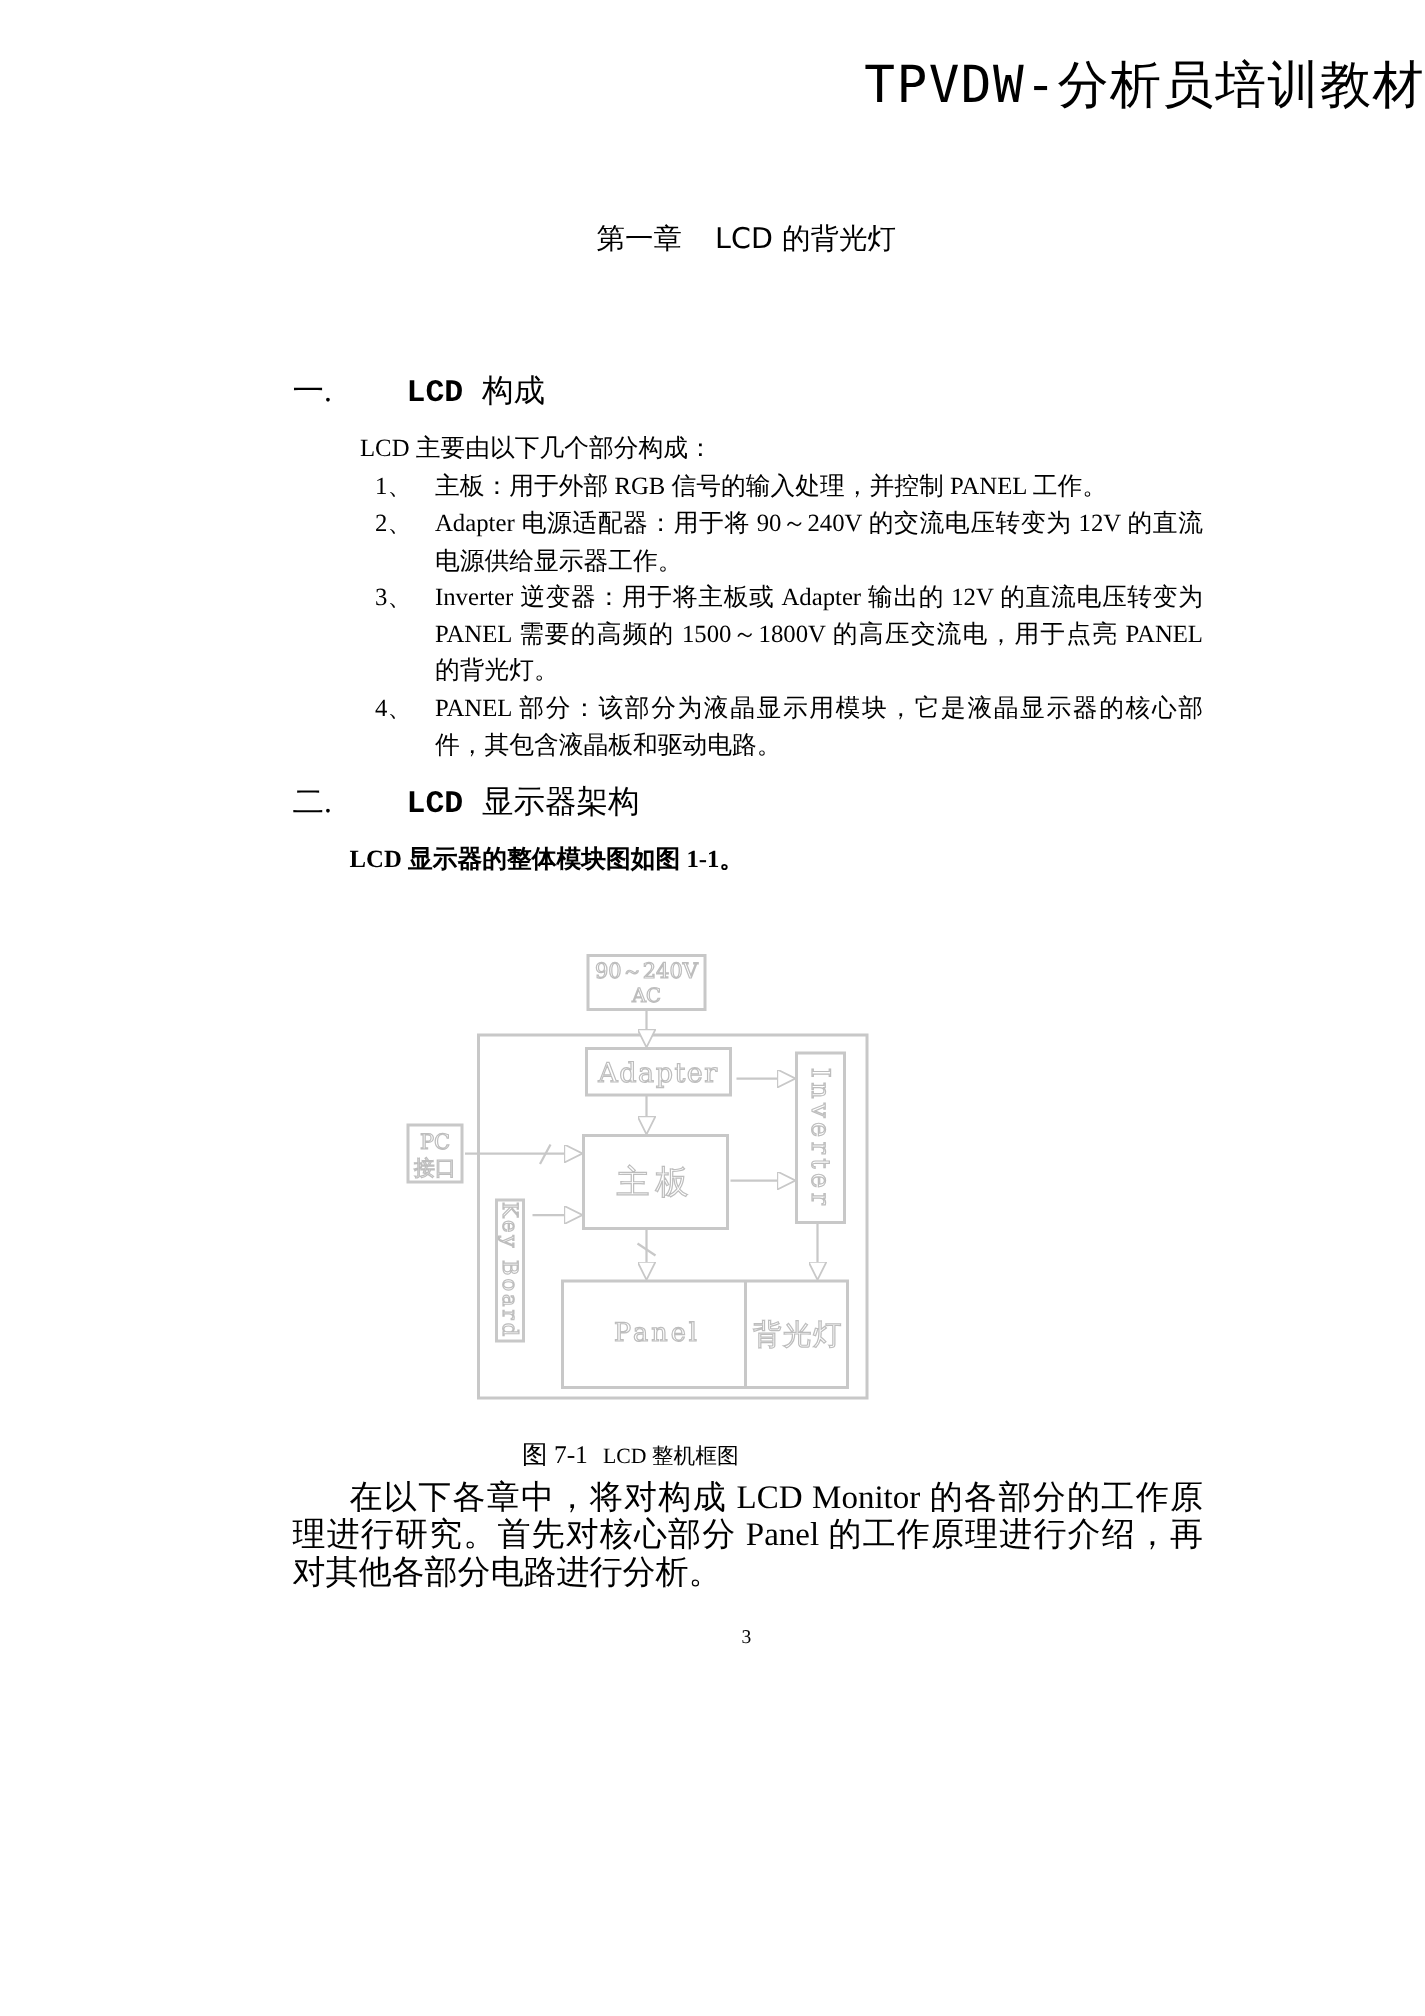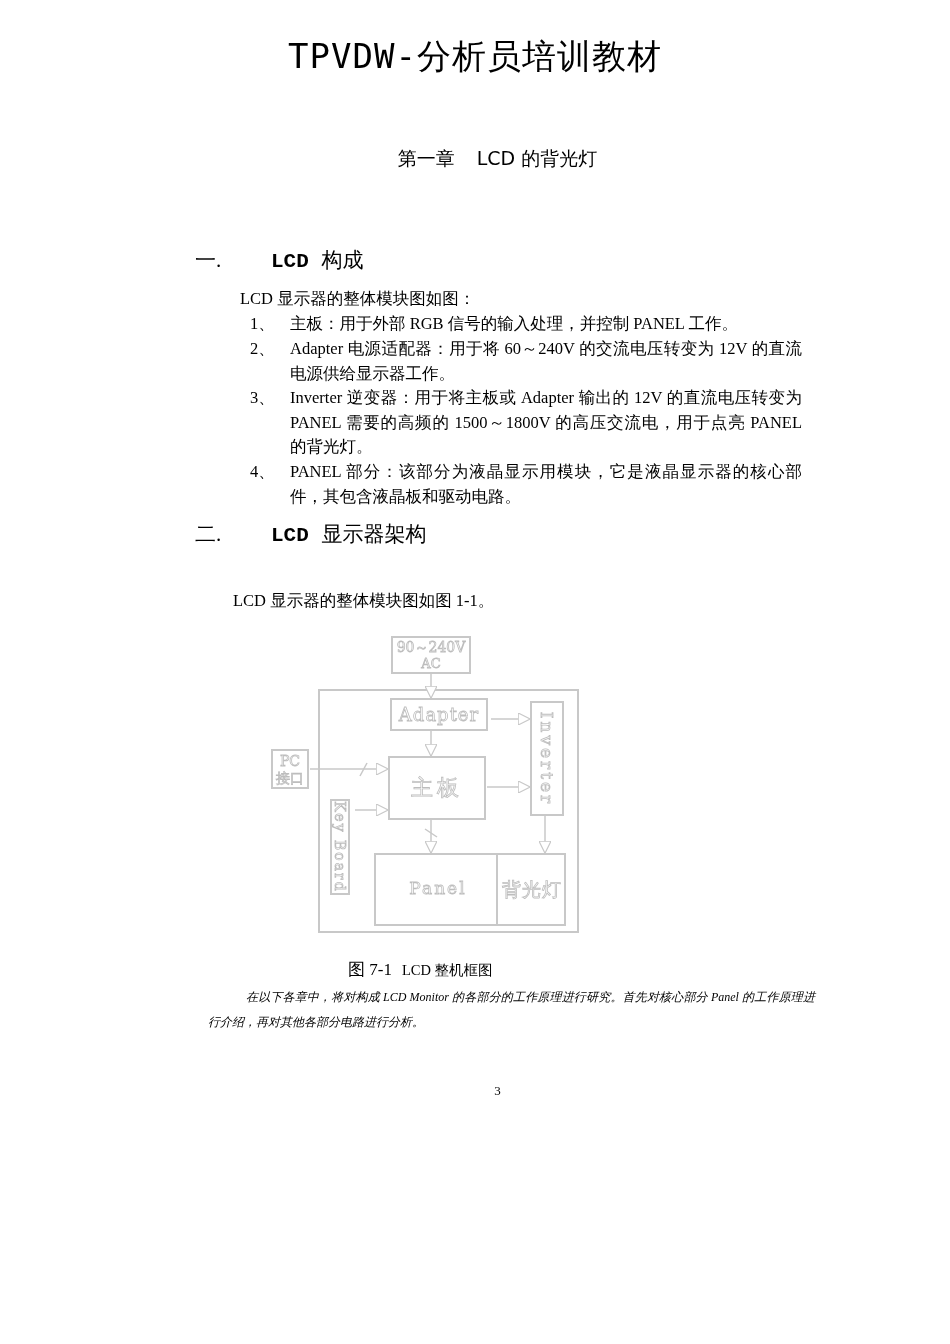--- a/index.html
+++ b/index.html
@@ -1,74 +1,74 @@
 <!DOCTYPE html>
 <html><head>
 <meta charset="utf-8">
 <style>
   html, body { margin: 0; padding: 0; background: #ffffff; }
   body { width: 950px; height: 1344px; position: relative; overflow: hidden; color: #000; }
   .abs { position: absolute; }
-  .doc-title { left: 0; width: 950px; top: 34px; text-align: center; font-family: "DejaVu Sans Mono", "Liberation Mono", monospace; font-size: 34px; letter-spacing: 1px; }
+  .doc-title { left: 0; width: 950px; top: 34px; text-align: right; font-family: "DejaVu Sans Mono", "Liberation Mono", monospace; font-size: 34px; letter-spacing: 1px; }
   .chapter { left: 0; width: 995px; top: 146px; text-align: center; font-family: "DejaVu Sans", sans-serif; font-size: 19px; }
   .chapter .gap { display: inline-block; width: 22px; }
   .serif { font-family: "Liberation Serif", "DejaVu Serif", serif; }
   .sec-h { font-size: 21px; }
   .sec-h .num { position: absolute; left: 0; }
   .sec-h .lbl { position: absolute; left: 76px; white-space: nowrap; font-family: Liberation Mono, monospace; }
   .sec-h b { font-weight: bold; }
   .body-t { font-size: 16.5px; line-height: 24.5px; white-space: nowrap; }
   .item { position: absolute; left: 250px; width: 552px; font-size: 16.5px; line-height: 24.5px; }
   .item .n { position: absolute; left: 0; top: 0; }
   .item .t { margin-left: 40px; text-align: justify; text-align-last: left; }
   .diagram { left: 265px; top: 632px; width: 330px; height: 310px; }
   .caption { left: 348px; top: 958px; font-size: 17px; white-space: nowrap; }
   .caption .small { font-size: 14.5px; margin-left: 10px; }
-  .para { left: 208px; width: 607px; top: 985px; font-size: 12px; line-height: 25px; text-indent: 38px; text-align: justify; font-style: italic; }
+  .para { left: 195px; width: 607px; top: 985px; font-size: 22px; line-height: 25px; text-indent: 38px; text-align: justify; }
   .pagenum { left: 0; width: 995px; top: 1083px; text-align: center; font-size: 13px; }
 </style>
 </head>
 <body>
 
 <div class="abs doc-title">TPVDW-分析员培训教材</div>
 
 <div class="abs chapter">
   <span>第一章</span><span class="gap"></span><span>LCD 的背光灯</span>
 </div>
 
 <div class="abs serif sec-h" style="left:195px; top:246px; width:600px; height:28px;">
   <span class="num">一.</span>
   <span class="lbl"><b>LCD</b><span> 构成</span></span>
 </div>
 
-<div class="abs serif body-t" style="left:240px; top:287px;">LCD 显示器的整体模块图如图：</div>
+<div class="abs serif body-t" style="left:240px; top:287px;">LCD 主要由以下几个部分构成：</div>
 
 <div class="item serif" style="top:312px;">
   <span class="n">1、</span>
   <div class="t">主板：用于外部 RGB 信号的输入处理，并控制 PANEL 工作。</div>
 </div>
 <div class="item serif" style="top:337px;">
   <span class="n">2、</span>
-  <div class="t">Adapter 电源适配器：用于将 60～240V 的交流电压转变为 12V 的直流电源供给显示器工作。</div>
+  <div class="t">Adapter 电源适配器：用于将 90～240V 的交流电压转变为 12V 的直流电源供给显示器工作。</div>
 </div>
 <div class="item serif" style="top:386px;">
   <span class="n">3、</span>
   <div class="t">Inverter 逆变器：用于将主板或 Adapter 输出的 12V 的直流电压转变为 PANEL 需要的高频的 1500～1800V 的高压交流电，用于点亮 PANEL 的背光灯。</div>
 </div>
 <div class="item serif" style="top:460px;">
   <span class="n">4、</span>
   <div class="t">PANEL 部分：该部分为液晶显示用模块，它是液晶显示器的核心部件，其包含液晶板和驱动电路。</div>
 </div>
 
 <div class="abs serif sec-h" style="left:195px; top:520px; width:600px; height:28px;">
   <span class="num">二.</span>
   <span class="lbl"><b>LCD</b><span> 显示器架构</span></span>
 </div>
 
-<div class="abs serif body-t" style="left:233px; top:589px;">LCD  显示器的整体模块图如图 1-1。</div>
+<div class="abs serif body-t" style="left:233px; top:561px;font-weight:bold;">LCD  显示器的整体模块图如图 1-1。</div>
 
 <div class="abs diagram">
   <svg width="330" height="310" viewBox="265 600 330 310" xmlns="http://www.w3.org/2000/svg">
     <defs>
       <marker id="arr" viewBox="0 0 10 10" refX="9" refY="5" markerWidth="8" markerHeight="8" orient="auto-start-reverse">
         <path d="M0,0 L10,5 L0,10 Z" fill="#fff" stroke="#c8c8c8" stroke-width="1"></path>
       </marker>
     </defs>
     <g fill="none" stroke="#c8c8c8" stroke-width="2">
 

